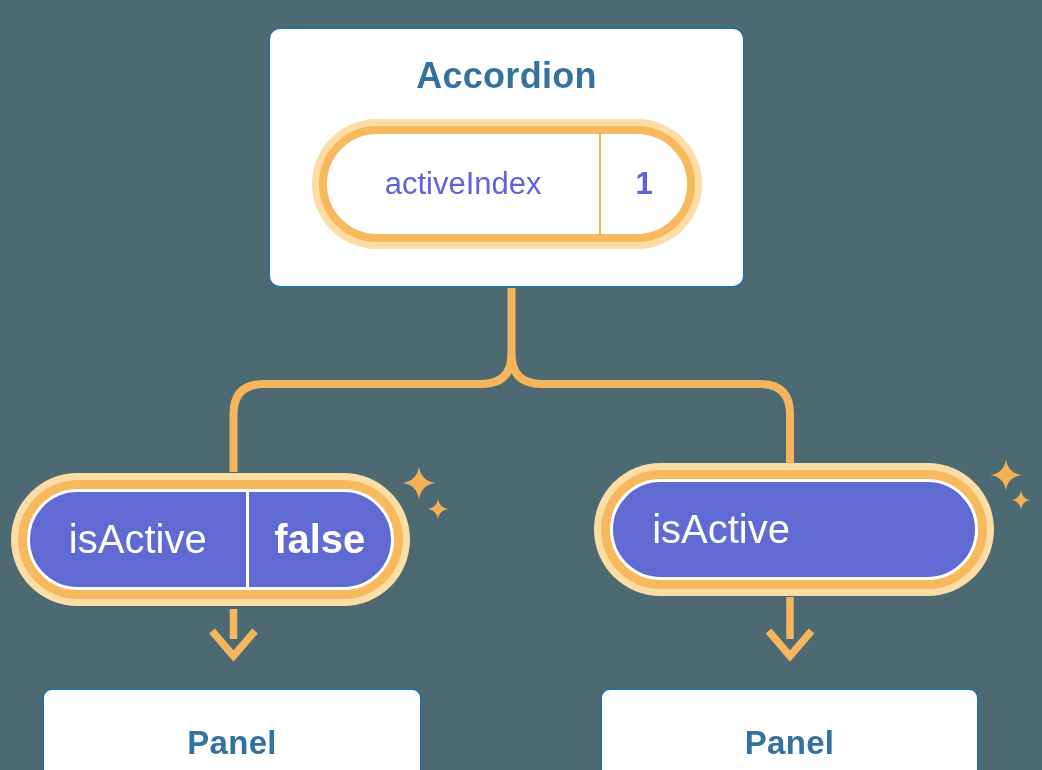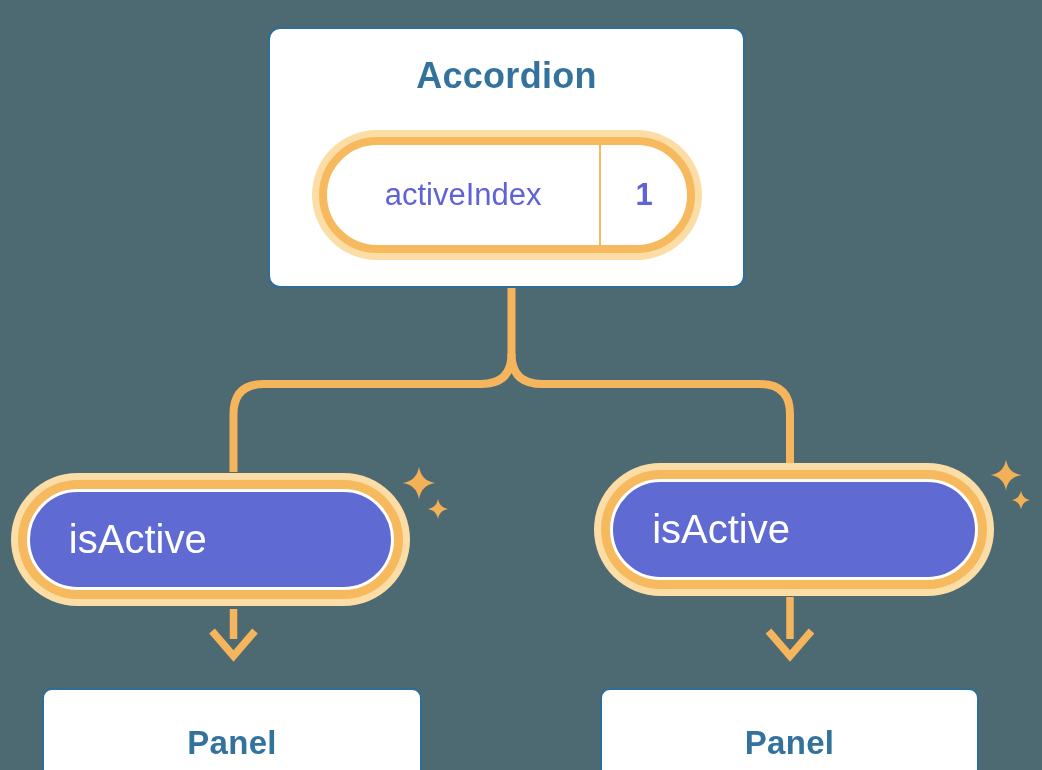--- a/index.html
+++ b/index.html
@@ -18,21 +18,21 @@
 
   .card{position:absolute;background:var(--white);border:2.5px solid var(--card-border);
         box-sizing:border-box;z-index:2;}
   .accordion-card{left:268px;top:7px;width:477px;height:261px;border-radius:12px;}
   .card-title{margin-top:26px;text-align:center;font-size:36px;font-weight:600;
               color:var(--blue-text);letter-spacing:.3px;}
 
   .pill{position:absolute;display:flex;box-sizing:border-box;border-radius:999px;z-index:2;}
   .pill .cell{display:flex;align-items:center;justify-content:center;box-sizing:border-box;}
 
-  .state-pill{left:49px;top:108px;width:376px;height:116px;background:var(--white);
+  .state-pill{left:49px;top:97px;width:376px;height:116px;background:var(--white);
               border:8px solid var(--pill-orange);box-shadow:0 0 0 7px var(--halo);}
   .state-pill .cell{font-size:31px;color:var(--purple-text);}
   .state-pill .name{width:75.6%;}
   .state-pill .value{width:24.4%;border-left:2.5px solid var(--pill-orange);font-weight:700;}
 
   .prop-pill{background:var(--purple);border:3px solid var(--white);height:101px;
              box-shadow:0 0 0 9px var(--pill-orange),0 0 0 16px var(--halo);}
   .prop-pill .cell{font-size:40px;color:var(--white);}
   .prop-pill .name{width:59.7%;}
   .prop-pill .value{width:40.3%;border-left:3px solid var(--white);font-weight:700;}
@@ -88,20 +88,21 @@
   <div class="card accordion-card">
     <div class="card-title">Accordion</div>
     <div class="pill state-pill">
       <div class="cell name">activeIndex</div>
       <div class="cell value">1</div>
     </div>
   </div>
 
   <div class="pill prop-pill left">
     <div class="cell name">isActive</div>
+    <div class="cell value">false</div>
   </div>
 
   <div class="pill prop-pill right">
     <div class="cell name">isActive</div>
   </div>
 
   <div class="card panel-card left">
     <span class="panel-label">Panel</span>
   </div>
 

